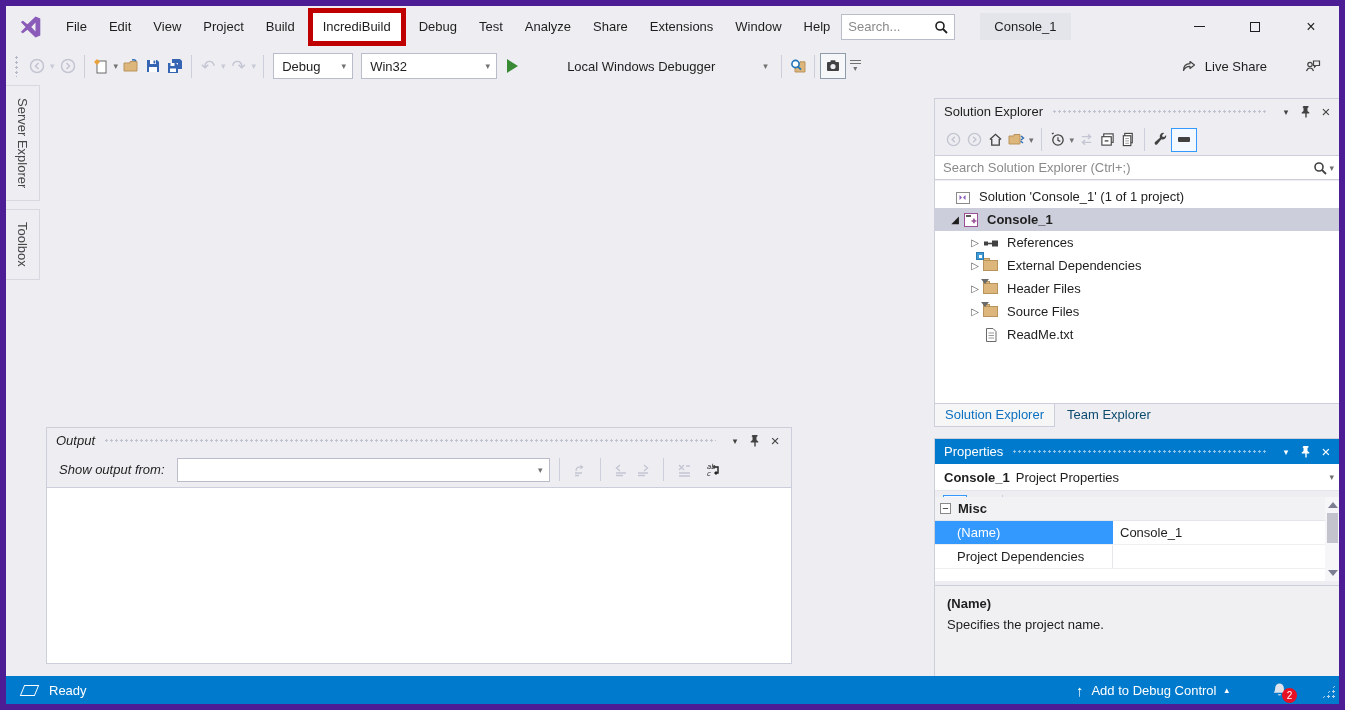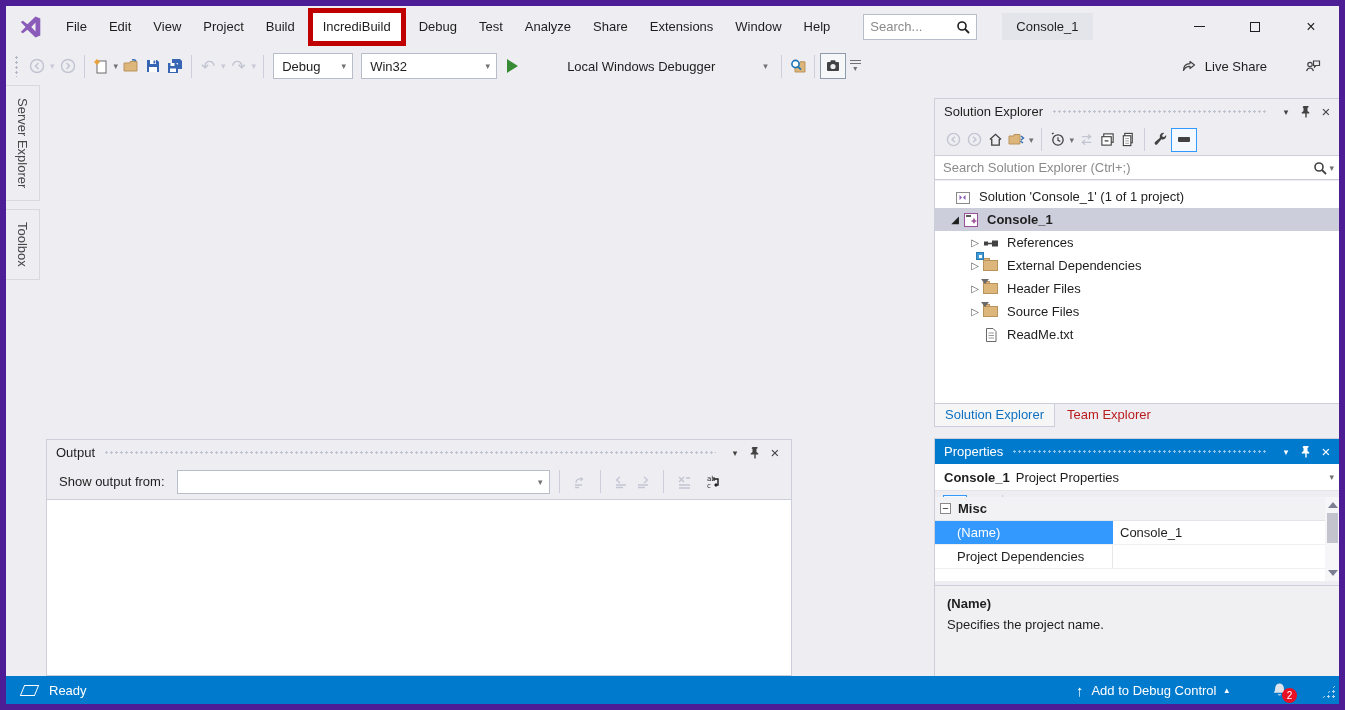--- a/index.html
+++ b/index.html
@@ -6,21 +6,21 @@
   html,body { width:1345px; height:710px; }
   body { font-family:"Liberation Sans","DejaVu Sans",sans-serif; font-size:13px; color:#1e1e1e; background:#888; }
   .window { position:relative; width:1345px; height:710px; background:#eeeef2; border:6px solid #4c1d95; overflow:hidden; }
 
   
   .titlebar { position:absolute; left:0; top:0; right:0; height:41px; display:flex; align-items:center; background:#eeeef2; }
   .vs-logo { width:24px; height:24px; margin:0 12px 0 13px; flex:0 0 auto; }
   .menu { display:flex; align-items:center; height:100%; }
   .menu-item { padding:0 11px; height:28px; line-height:28px; cursor:default; white-space:nowrap; }
   .menu-item.hl { border:5px solid #c00000; background:#ffffff; height:38px; line-height:28px; padding:0 10px; margin:0 2px; }
-  .tb-search { margin-left:22px; width:114px; height:26px; background:#fff; border:1px solid #b9bcc9; display:flex; align-items:center; padding:0 6px; }
+  .tb-search { width:114px; height:26px; background:#fff; border:1px solid #b9bcc9; display:flex; align-items:center; padding:0 6px; }
   .tb-search input { border:none; outline:none; flex:1; min-width:0; font:inherit; color:#1e1e1e; background:transparent; }
   .tb-search input::placeholder { color:#8a8a8a; }
   .mag { width:14px; height:14px; flex:0 0 auto; }
   .title-badge { margin-left:25px; padding:6px 14px; background:#e3e5ea; white-space:nowrap; }
   .win-controls { margin-left:auto; display:flex; align-items:center; height:100%; }
   .win-btn { width:56px; height:100%; display:flex; align-items:center; justify-content:center; color:#1e1e1e; }
   .glyph-min { width:11px; height:1px; background:#1e1e1e; }
   .glyph-max { width:10px; height:10px; border:1px solid #1e1e1e; }
   .glyph-close { font-size:16px; line-height:1; }
 
@@ -49,21 +49,21 @@
   
   .panel { position:absolute; background:#eeeef2; border:1px solid #ccceDB; }
   .panel-head { height:25px; display:flex; align-items:center; padding:0 6px 0 9px; }
   .panel-head .grip { flex:1; height:6px; margin:0 9px; background-image:radial-gradient(circle,#bfc2cf 1px,transparent 1.2px); background-size:5px 5px; }
   .panel-head .hbtn { width:20px; height:20px; display:flex; align-items:center; justify-content:center; color:#424242; }
   .panel-head.blue { background:#007acc; color:#fff; }
   .panel-head.blue .grip { background-image:radial-gradient(circle,rgba(255,255,255,.55) 1px,transparent 1.2px); }
   .panel-head.blue .hbtn { color:#fff; }
 
   
-  #output-panel { left:40px; top:433px; width:746px; height:237px; }
+  #output-panel { left:40px; top:421px; width:746px; height:237px;font-style:italic; }
   .out-toolbar { height:33px; display:flex; align-items:center; padding:0 8px 0 12px; }
   .out-combo { width:373px; height:24px; background:#fff; border:1px solid #b9bcc9; margin-left:12px; display:flex; align-items:center; }
   .out-combo .caret { margin-left:auto; padding:0 6px; }
   .out-content { position:absolute; left:0; right:0; top:59px; bottom:0; background:#fff; border-top:1px solid #ccceDB; }
 
   
   #solution-panel { left:928px; top:92px; width:409px; height:306px; }
   .se-toolbar { height:31px; display:flex; align-items:center; padding:0 8px; }
   .se-toolbar .tbtn { min-width:21px; height:24px; }
   .se-search { height:25px; background:#fff; border-top:1px solid #ccceDB; border-bottom:1px solid #ccceDB; display:flex; align-items:center; padding:0 6px 0 8px; }
@@ -75,21 +75,21 @@
   .trow .exp { width:16px; flex:0 0 auto; display:flex; align-items:center; justify-content:center; font-size:10px; color:#595959; }
   .trow .exp.open { color:#1e1e1e; }
   .trow .ticon { width:17px; height:16px; flex:0 0 auto; margin-right:7px; position:relative; }
   .trow .tlabel.b { font-weight:bold; }
   .lvl0 { padding-left:4px; } .lvl1 { padding-left:12px; } .lvl2 { padding-left:32px; }
 
   
   .bottom-tabs { position:absolute; left:928px; top:398px; width:409px; height:24px; display:flex; align-items:flex-start; }
   .btab { padding:3px 10px 4px; margin-right:2px; }
   .btab.active { background:#f6f6f6; border:1px solid #ccceDB; border-top:none; color:#0e70c0; }
-  .btab.inactive { color:#b91c1c; }
+  .btab.inactive { color:#0c4a6e; }
 
   
   #props-panel { left:928px; top:432px; width:409px; height:246px; }
   .props-object { height:27px; background:#fff; display:flex; align-items:center; padding:0 6px 0 9px; border-bottom:1px solid #e4e5ea; }
   .props-object .nm { font-weight:bold; margin-right:6px; }
   .props-object .caret { margin-left:auto; }
   .props-toolbar { height:30px; display:flex; align-items:center; padding:0 8px; }
   .pi-box { display:flex; align-items:center; justify-content:center; width:24px; height:22px; margin-right:3px; }
   .pi-box.sel { border:1px solid #3399ff; background:#f4f9ff; }
   .pgrid { position:absolute; left:0; right:0; top:58px; height:84px; background:#fff; }

